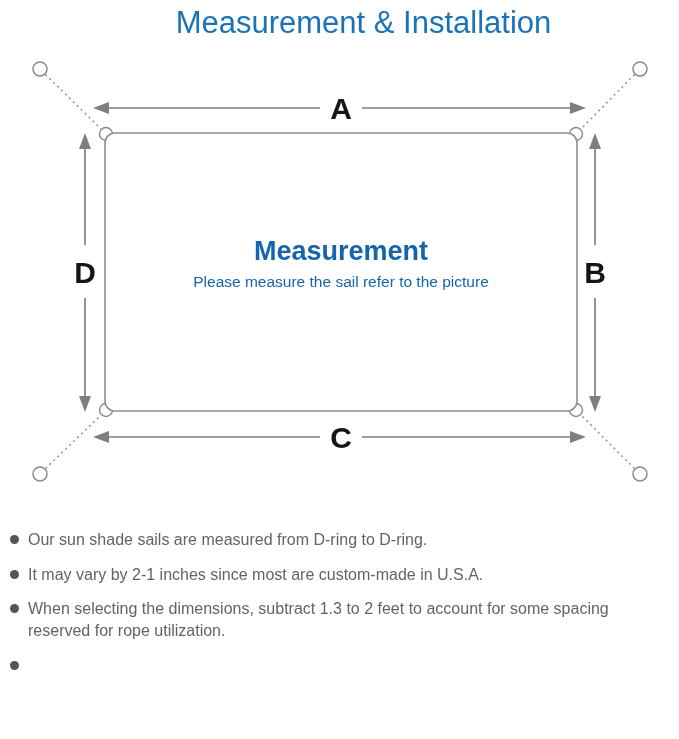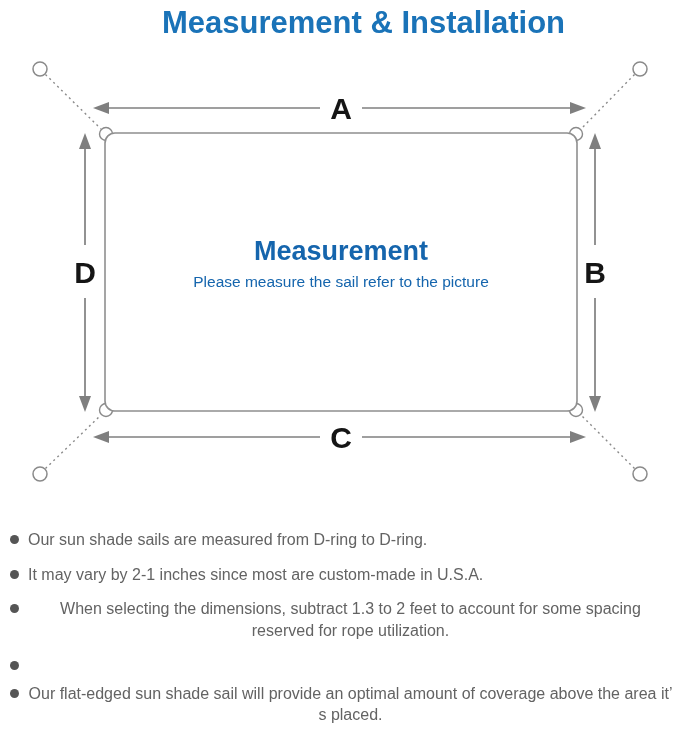--- a/index.html
+++ b/index.html
@@ -17,21 +17,21 @@
     width: 679px;
     height: 739px;
     background: #ffffff;
     position: relative;
   }
   .page-title {
     margin: 4px 0 0 0;
     text-align: center;
     font-size: 31px;
     line-height: 1.2;
-    font-weight: bold;
+    font-weight: normal;
     color: #1a73b8;
     letter-spacing: 0px;
     padding-left: 48px;
   }
   .diagram-wrap {
     width: 679px;
     height: 460px;
     display: block;
   }
   svg { display: block; }
@@ -51,21 +51,20 @@
   .center-sub {
     font-size: 15.5px;
     fill: #1565ad;
   }
   .notes {
     margin-top: 28px;
     padding: 0 6px 0 10px;
     display: flex;
     flex-direction: column;
     gap: 13px;
-    text-align: center;
   }
   .note {
     display: flex;
     align-items: flex-start;
   }
   .dot {
     flex: none;
     width: 9px;
     height: 9px;
     border-radius: 50%;
@@ -149,19 +148,15 @@
       <span class="dot"></span>
       <span class="note-text">It may vary by 2-1 inches since most are custom-made in U.S.A.</span>
     </div>
     <div class="note">
       <span class="dot"></span>
       <span class="note-text">When selecting the dimensions, subtract 1.3 to 2 feet to account for some spacing reserved for rope utilization.</span>
     </div>
     <div class="note">
       <span class="dot"></span>
     </div>
-    <div class="note">
-      <span class="dot"></span>
-      <span class="note-text">Our flat-edged sun shade sail will provide an optimal amount of coverage above the area it’ s placed.</span>
-    </div>
   </div>
 
 </div>
 
 </body></html>

